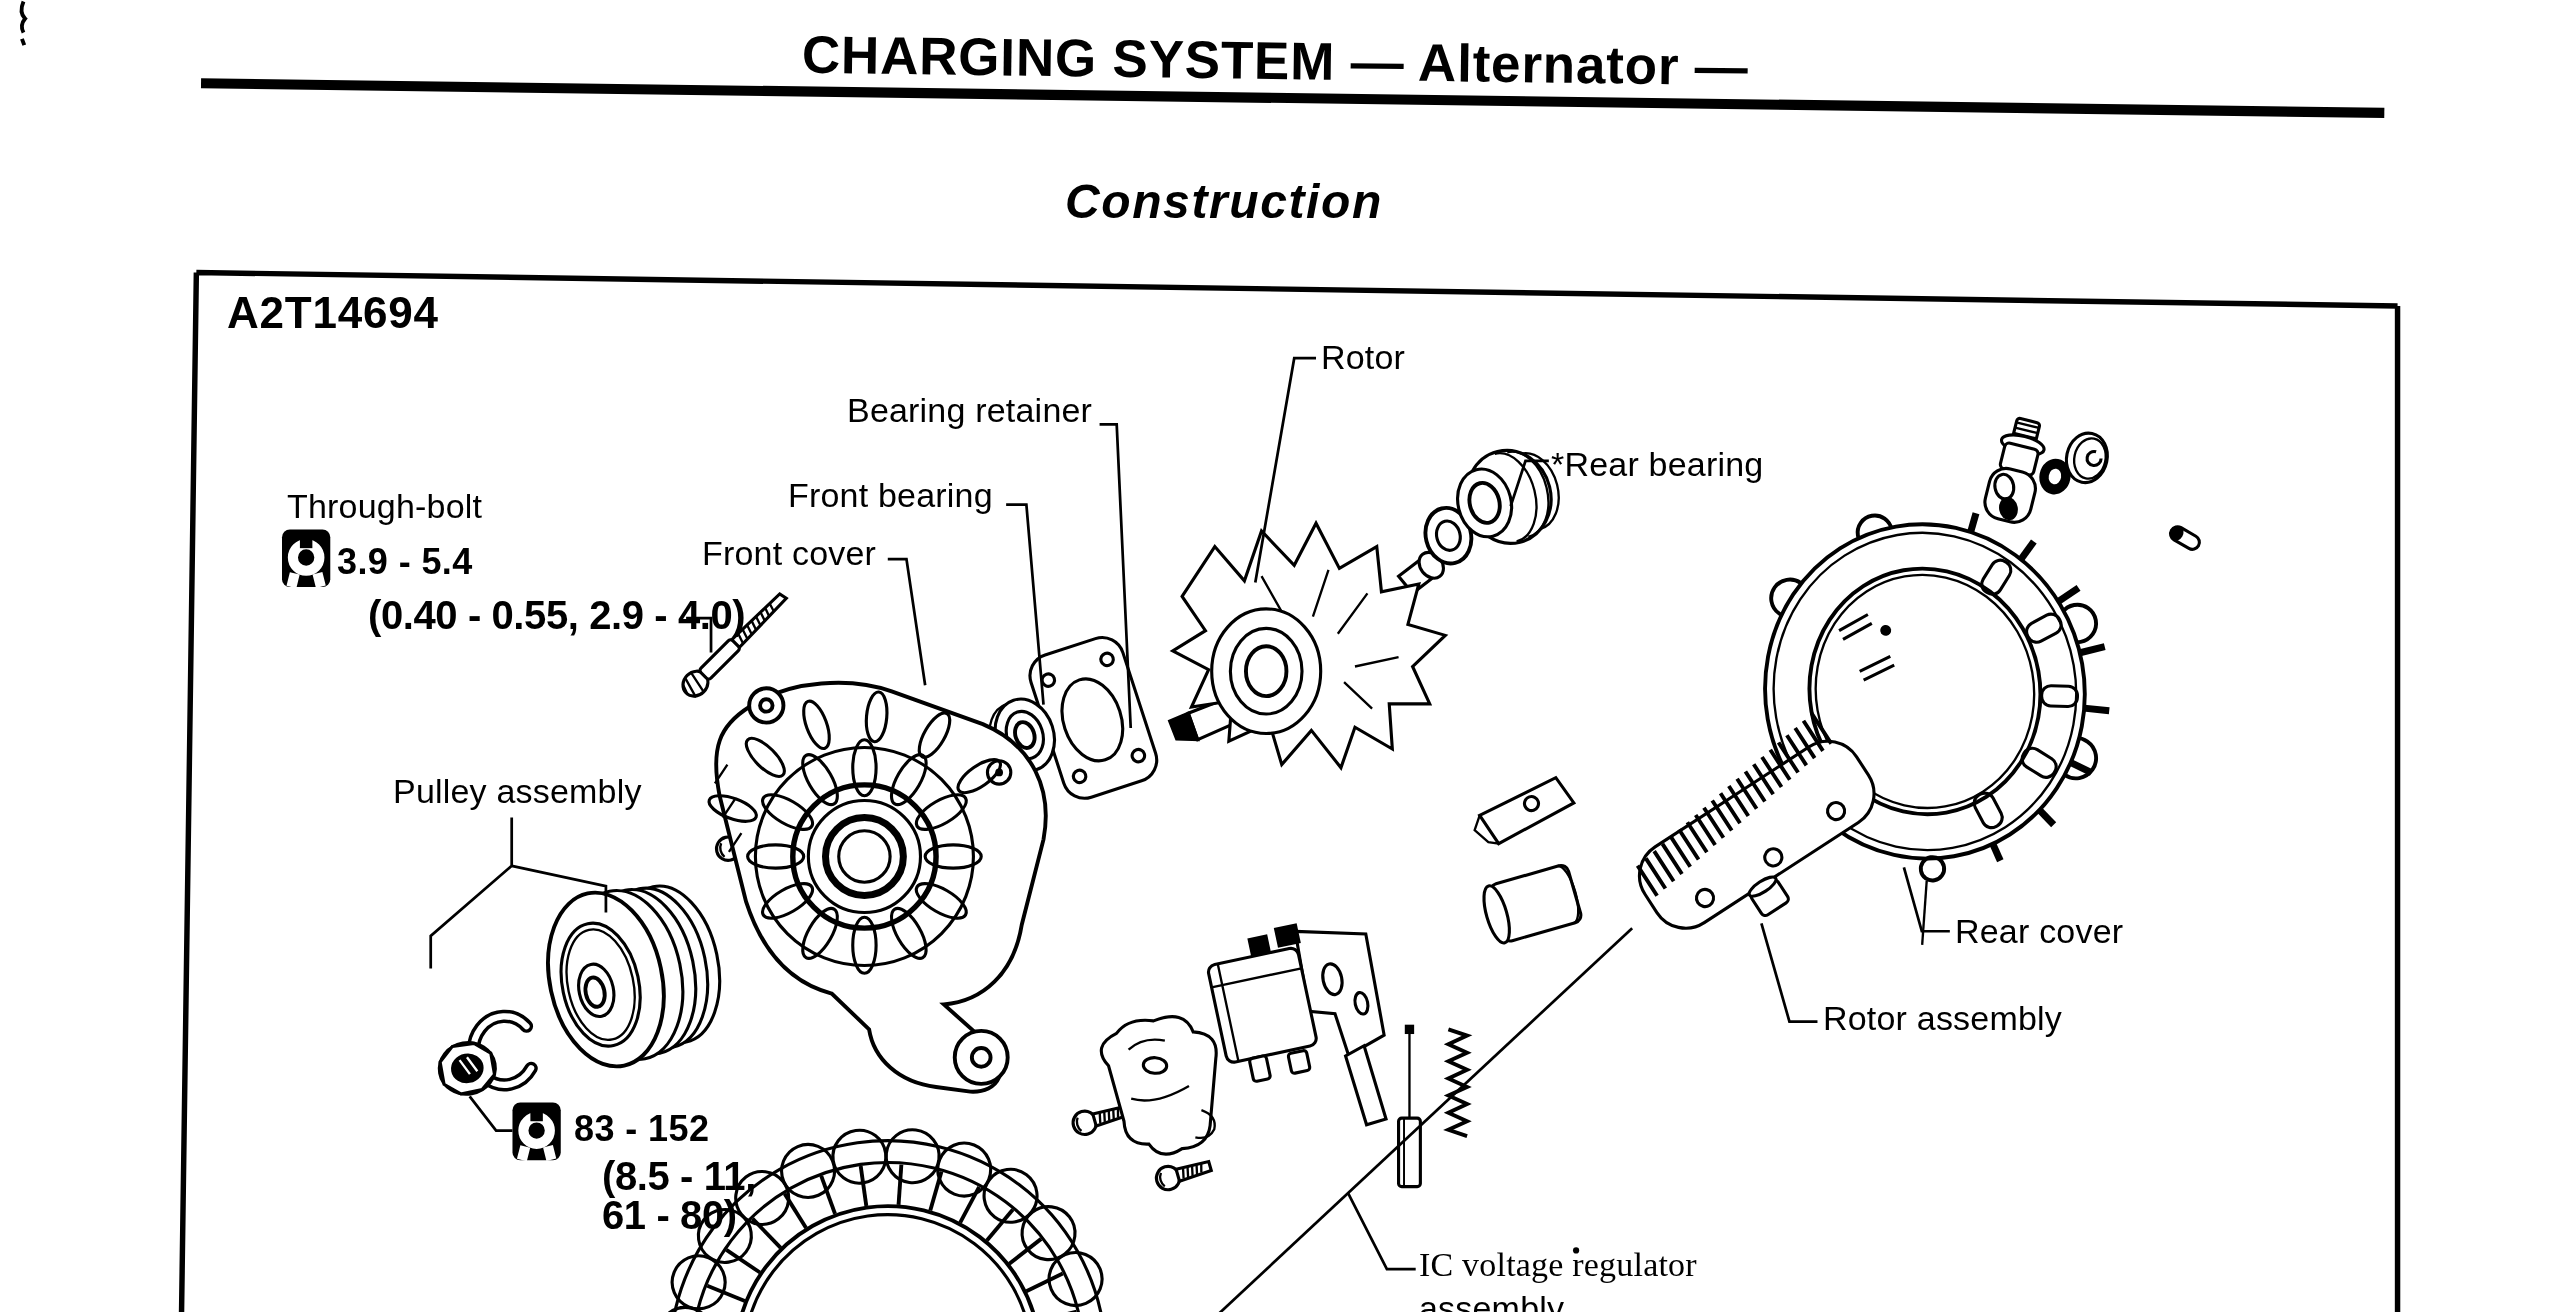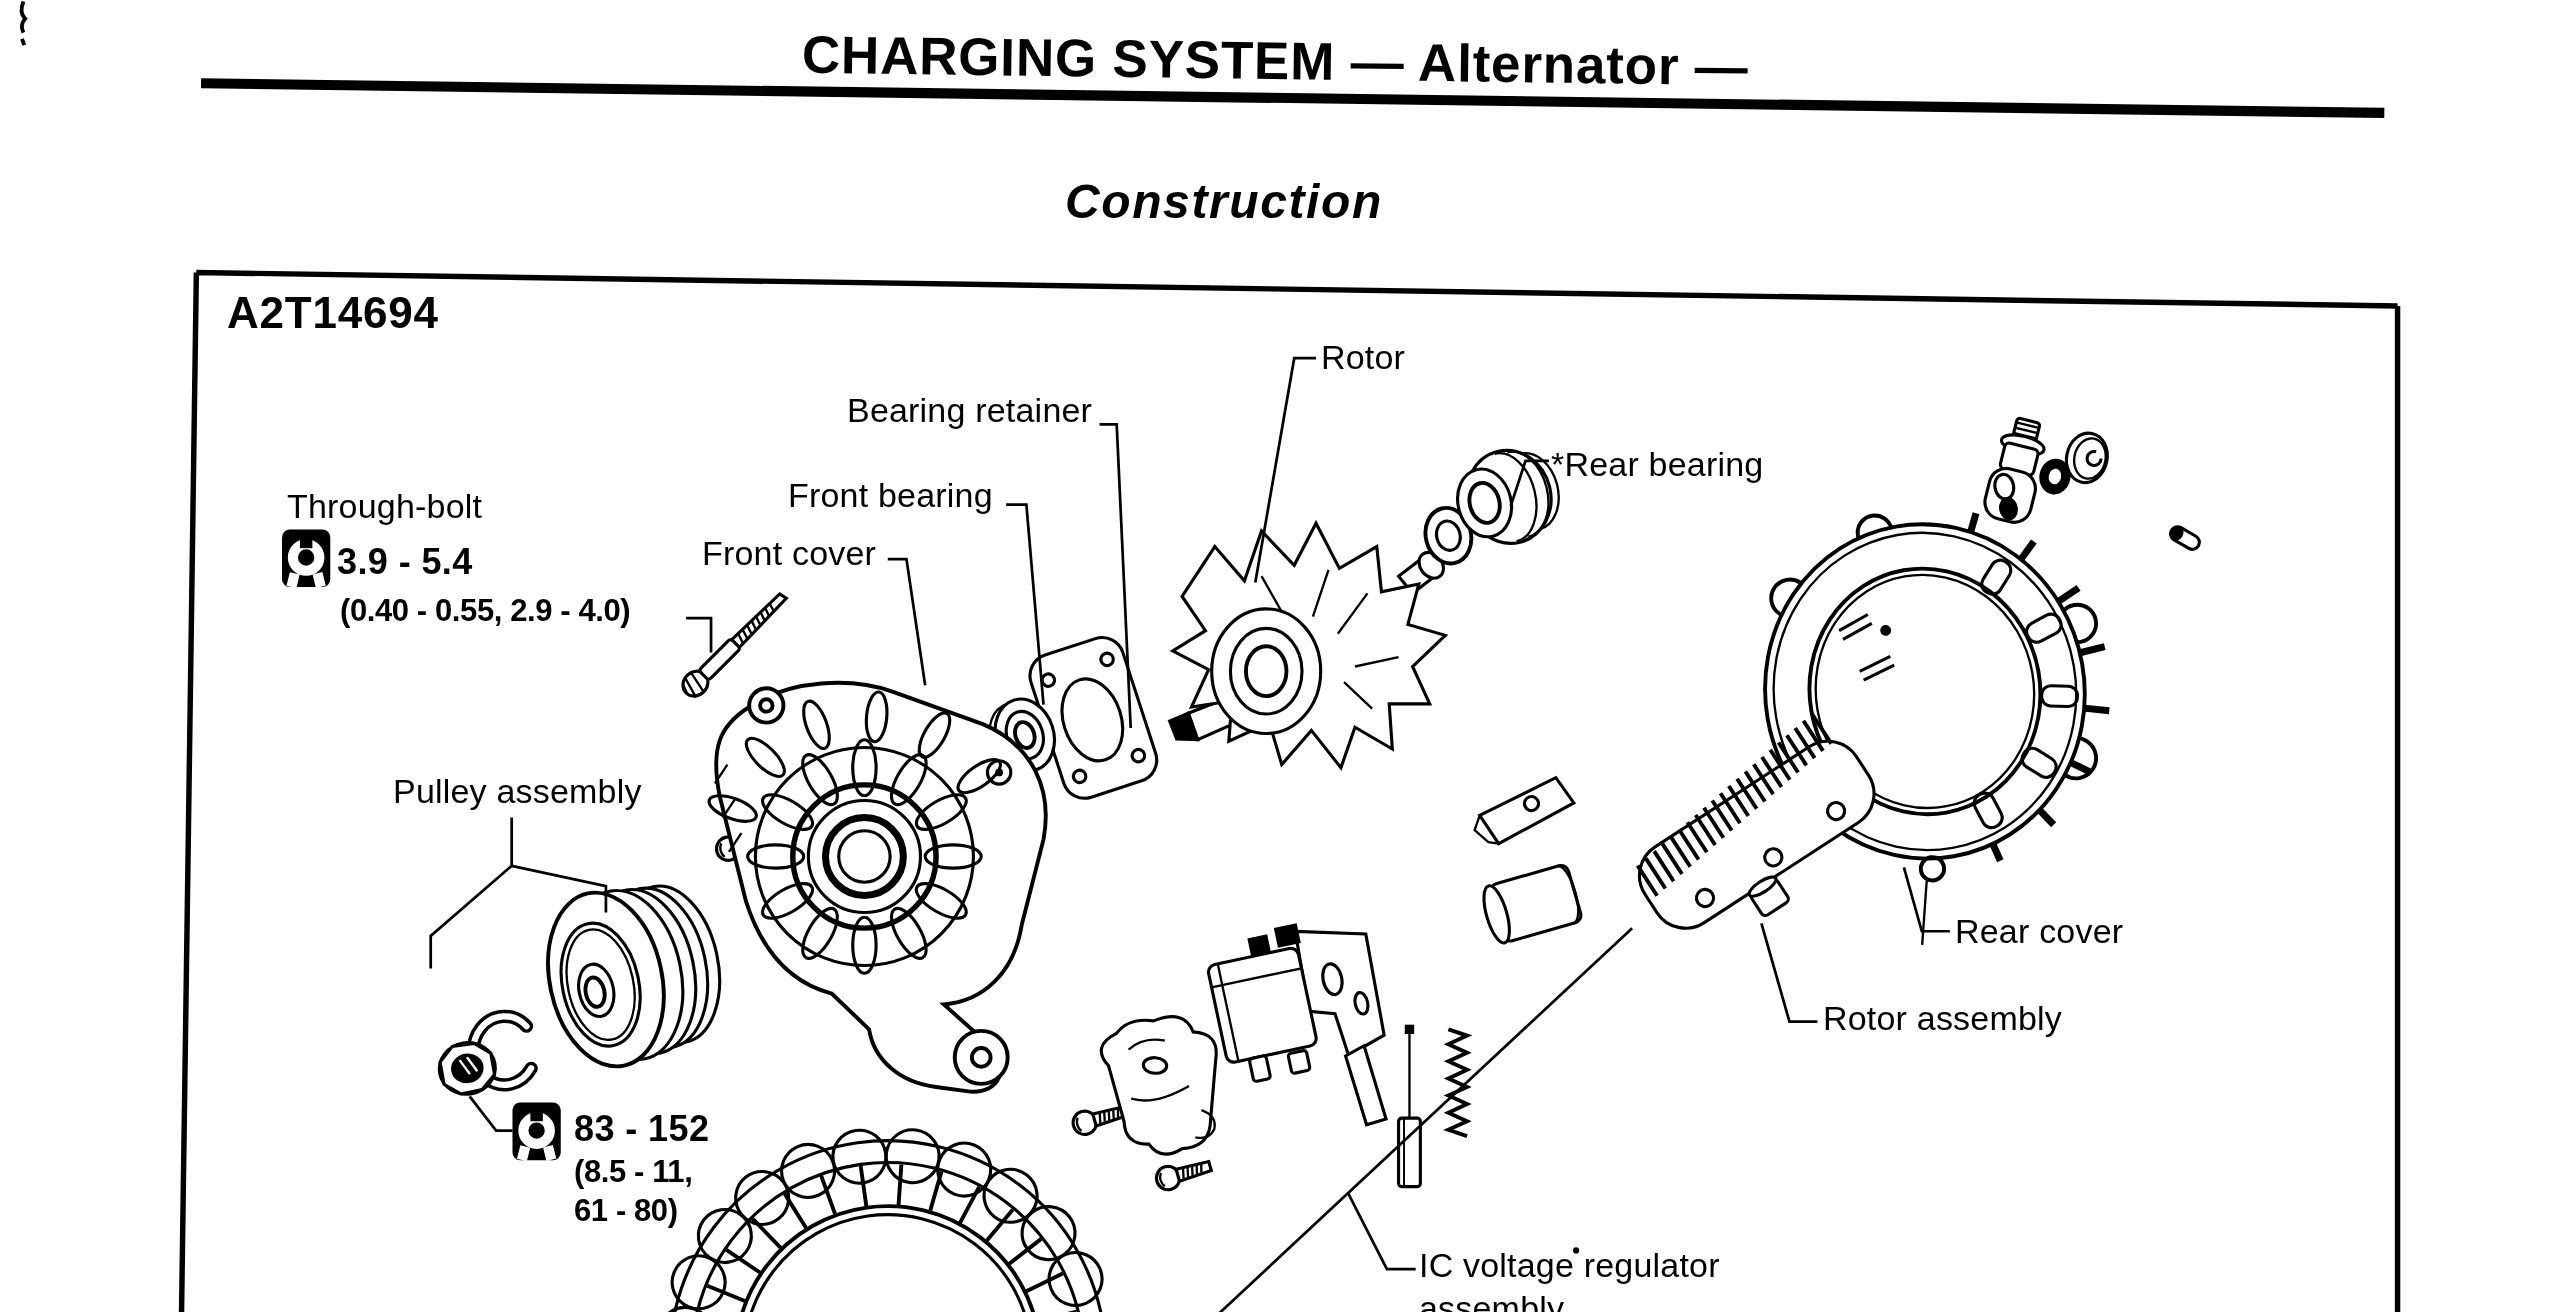--- a/index.html
+++ b/index.html
@@ -7,21 +7,21 @@
     width:2576px;height:1312px;overflow:hidden;position:relative;
     background:#ffffff;color:#000;
     font-family:"Liberation Sans", sans-serif;
   }
   .abs{position:absolute;white-space:nowrap;line-height:1;}
   .hdr{font-size:53px;font-weight:bold;letter-spacing:0.8px;transform:rotate(0.75deg);}
   .sect{font-size:48px;font-weight:bold;letter-spacing:1.6px;font-style:italic;}
   .figid{font-size:44px;font-weight:bold;letter-spacing:0.8px;}
   .lbl{font-size:34px;letter-spacing:0.2px;}
   .tq1{font-size:36px;font-weight:bold;letter-spacing:0.4px;}
-  .tq2{font-size:31px;font-weight:bold;letter-spacing:-0.4px;}
+  .tq2{font-size:40px;font-weight:bold;letter-spacing:-0.4px;margin-left:28px;}
   svg{position:absolute;left:0;top:0;}
 </style>
 </head>
 <body>
 
 <svg viewBox="0 0 3308 1685" width="2576" height="1312">
   <defs>
     <g id="twr">
       <rect x="0" y="0" width="62" height="74" rx="10" fill="#000"></rect>
       <circle cx="31" cy="36" r="17" fill="none" stroke="#fff" stroke-width="13"></circle>
@@ -338,15 +338,15 @@
 <div class="abs tq2" style="left:574px;top:1156px;">(8.5 - 11,</div>
 <div class="abs tq2" style="left:574px;top:1195px;">61 - 80)</div>
 
 <div class="abs lbl" style="left:847px;top:393px;">Bearing retainer</div>
 <div class="abs lbl" style="left:788px;top:478px;">Front bearing</div>
 <div class="abs lbl" style="left:702px;top:536px;">Front cover</div>
 <div class="abs lbl" style="left:1321px;top:340px;">Rotor</div>
 <div class="abs lbl" style="left:1551px;top:447px;">*Rear bearing</div>
 <div class="abs lbl" style="left:1955px;top:914px;">Rear cover</div>
 <div class="abs lbl" style="left:1823px;top:1001px;">Rotor assembly</div>
-<div class="abs lbl" style="left:1419px;top:1248px;">IC voltage regulator</div>
+<div class="abs lbl" style="left:1419px;top:1248px;font-family:Liberation Serif, serif;">IC voltage regulator</div>
 <div class="abs lbl" style="left:1419px;top:1291px;">assembly</div>
 
 
 </body></html>

